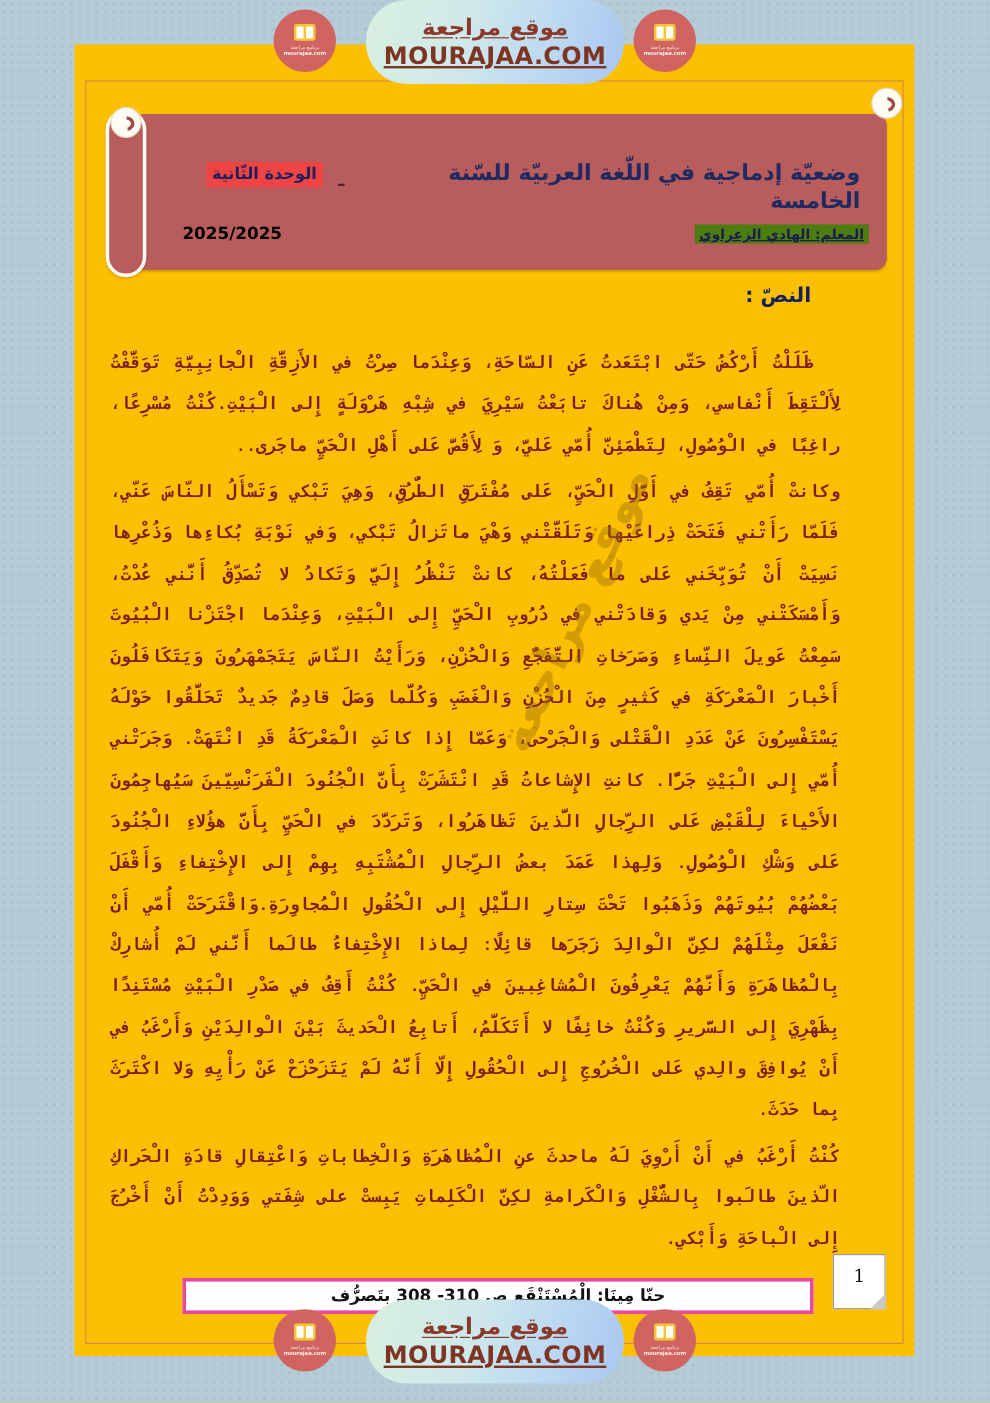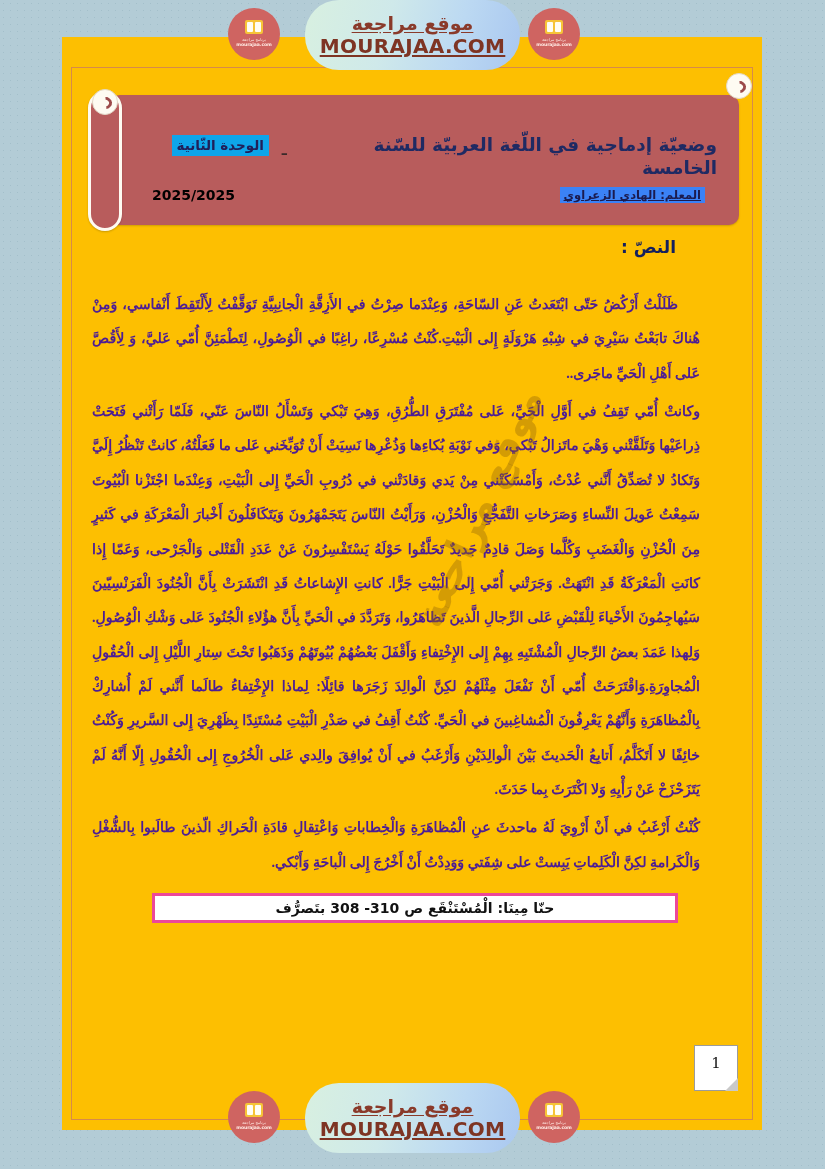--- a/index.html
+++ b/index.html
@@ -215,35 +215,35 @@
     right: 452px;
     top: 46px;
     font-size: 15px;
     color: #3a2a2a;
     font-weight: bold;
   }
   .hdr-unit {
     position: absolute;
     right: 470px;
     top: 40px;
-    background: #0ea5e9;
+    background: #ef4444;
     color: #20205a;
     font-family: "DejaVu Sans", sans-serif;
     font-size: 13.5px;
     font-weight: bold;
     padding: 2px 5px;
     direction: rtl;
     line-height: 1.25;
     white-space: nowrap;
   }
   .hdr-teacher {
     position: absolute;
-    right: 34px;
+    right: 15px;
     top: 92px;
-    background: #3b82f6;
+    background: #4d7c0f;
     color: #1b1b4f;
     font-family: "DejaVu Sans", sans-serif;
     font-size: 11.5px;
     font-weight: bold;
     padding: 1px 4px;
     direction: rtl;
     text-decoration: underline;
     white-space: nowrap;
   }
   .hdr-year {
@@ -273,24 +273,24 @@
     font-family: "DejaVu Sans", sans-serif;
     font-size: 17px;
     font-weight: bold;
     color: #14205e;
     margin: 0 24px 30px 0;
   }
   .para {
     direction: rtl;
     text-align: justify;
     text-align-last: right;
-    font-family: Liberation Serif, serif;
+    font-family: Liberation Mono, monospace;
     font-size: 14.2px;
     font-weight: bold;
-    color: #4c1d95;
+    color: #7f1d1d;
     line-height: 2.42;
     margin: 0 0 4px 0;
     text-justify: inter-word;
   }
   .para.first { text-indent: 22px; }
 
   .citation {
     margin: 14px 22px 0 60px;
     background: #ffffff;
     border: 3px solid #ec4899;

